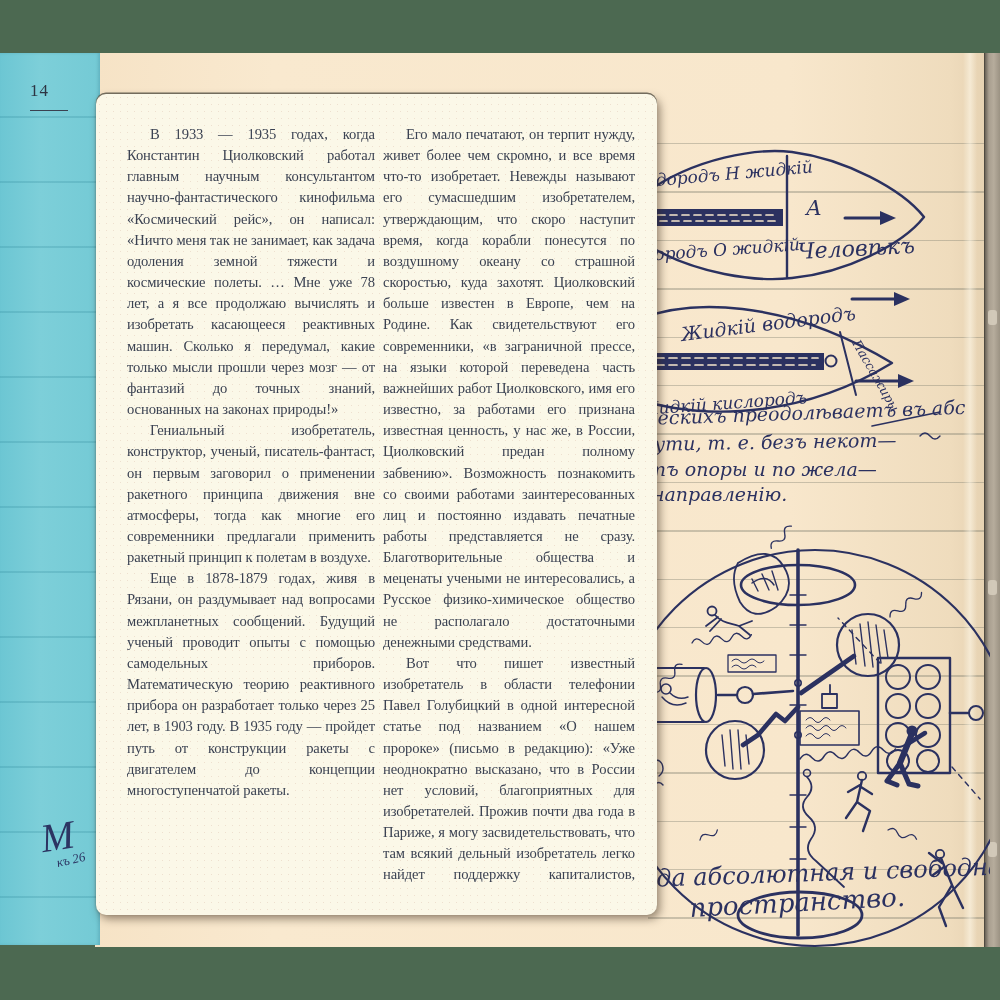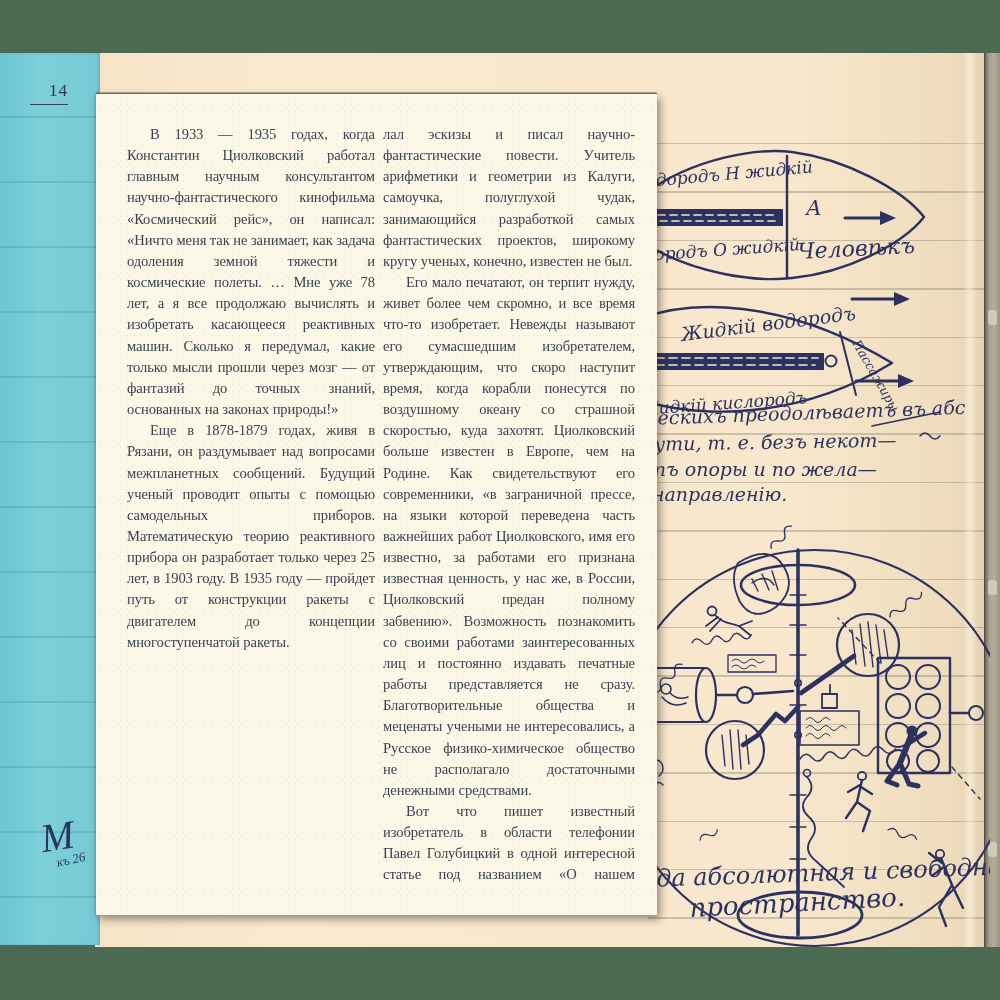--- a/index.html
+++ b/index.html
@@ -14,21 +14,21 @@
     position:absolute;left:0;top:53px;width:100px;height:892px;
     background:
       repeating-linear-gradient(180deg,rgba(30,120,140,0) 0 63px,rgba(30,120,140,.20) 63px 65px),
       linear-gradient(90deg,#6cc6d3,#7dcfd9 40%,#74cad5);
     box-shadow:inset -2px 0 3px rgba(0,60,80,.15);
     z-index:2;
   }
   .page-number{
     position:absolute;left:30px;top:28px;width:38px;
     font-size:17px;color:#2d3442;letter-spacing:1px;
-    border-bottom:1.5px solid #3a4150;padding-bottom:3px;text-align:right;
+    border-bottom:1.5px solid #3a4150;padding-bottom:9px;text-align:left;
   }
   .margin-note{position:absolute;left:42px;top:768px;color:#2c3462;transform:rotate(-9deg);}
   .margin-note .big{font-style:italic;font-size:40px;line-height:30px;}
   .margin-note .small{font-style:italic;font-size:13px;margin-left:12px;display:block;transform:rotate(-4deg);}
   
   .tan-paper{
     position:absolute;left:95px;top:52px;width:891px;height:895px;
     background:linear-gradient(90deg,#f6e3c6,#f9e9cf 20%,#f8e7cc 78%,#efdcbd 96%,#e6d2b2);
     z-index:1;
   }
@@ -47,21 +47,21 @@
   }
   .notch{position:absolute;left:3px;width:9px;height:15px;background:#d9d1c0;border-radius:3px;opacity:.8;}
   
   .cream-page{
     position:absolute;left:96px;top:94px;width:561px;height:821px;
     background:
       radial-gradient(rgba(216,180,160,.35) .8px, rgba(0,0,0,0) 1px),
       #fbf8e8;
     background-size:7px 7px, auto;
     box-shadow:0 -1.5px 0 rgba(95,90,78,.85), 3px 4px 9px rgba(55,40,25,.5), -1px 0 2px rgba(55,40,25,.2);
-    border-radius:1px;
+    border-radius:10px;
     z-index:4;
   }
   .col{
     position:absolute;top:30px;height:760px;overflow:hidden;
     font-size:14.6px;line-height:21.15px;color:#3b4252;
     text-align:justify;letter-spacing:-.1px;
   }
   .col-1{left:31px;width:248px;}
   .col-2{left:287px;width:252px;}
   .col p{margin:0;text-indent:23px;}
@@ -233,25 +233,25 @@
     <text x="12" y="406" font-size="19">направленію.</text>
 
     <text x="2" y="792" font-size="24" transform="rotate(-2 2 792)">ода абсолютная и свободна</text>
     <text x="50" y="822" font-size="26" transform="rotate(-3 50 822)">пространство.</text>
   </svg>
   </div>
 
   <div class="cream-page">
     <div class="col col-1">
       <p>В 1933 — 1935 годах, когда Константин Циолковский работал главным научным консультантом научно-фантастического кинофильма «Космический рейс», он написал: «Ничто меня так не занимает, как задача одоления земной тяжести и космические полеты. … Мне уже 78 лет, а я все продолжаю вычислять и изобретать касающееся реактивных машин. Сколько я передумал, какие только мысли прошли через мозг — от фантазий до точных знаний, основанных на законах природы!»</p>
+      <p>Гениальный изобретатель, конструктор, ученый, писатель-фантаст, он первым заговорил о применении ракетного принципа движения вне атмосферы, тогда как многие его современники предлагали применить ракетный принцип к полетам в воздухе.</p>
       <p>Еще в 1878-1879 годах, живя в Рязани, он раздумывает над вопросами межпланетных сообщений. Будущий ученый проводит опыты с помощью самодельных приборов. Математическую теорию реактивного прибора он разработает только через 25 лет, в 1903 году. В 1935 году — пройдет путь от конструкции ракеты с двигателем до концепции многоступенчатой ракеты.</p>
 
     </div>
     <div class="col col-2">
-      <p class="no-indent">лал эскизы и писал научно-фантастические повести. Учитель арифметики и геометрии из Калуги, самоучка, полуглухой чудак, занимающийся разработкой самых фантастических проектов, широкому кругу ученых, конечно, известен не был.</p>
       <p>Его мало печатают, он терпит нужду, живет более чем скромно, и все время что-то изобретает. Невежды называют его сумасшедшим изобретателем, утверждающим, что скоро наступит время, когда корабли понесутся по воздушному океану со страшной скоростью, куда захотят. Циолковский больше известен в Европе, чем на Родине. Как свидетельствуют его современники, «в заграничной прессе, на языки которой переведена часть важнейших работ Циолковского, имя его известно, за работами его признана известная ценность, у нас же, в России, Циолковский предан полному забвению». Возможность познакомить со своими работами заинтересованных лиц и постоянно издавать печатные работы представляется не сразу. Благотворительные общества и меценаты учеными не интересовались, а Русское физико-химическое общество не располагало достаточными денежными средствами.</p>
       <p>Вот что пишет известный изобретатель в области телефонии Павел Голубицкий в одной интересной статье под названием «О нашем пророке» (письмо в редакцию): «Уже неоднократно высказано, что в России нет условий, благоприятных для изобретателей. Прожив почти два года в Париже, я могу засвидетельствовать, что там всякий дельный изобретатель легко найдет поддержку капиталистов, которые помогут ему осуще-</p>
     </div>
   </div>
 
   <div class="green-strip strip-top"></div>
   <div class="green-strip strip-bottom"></div>
 </div>
 
 </body></html>

